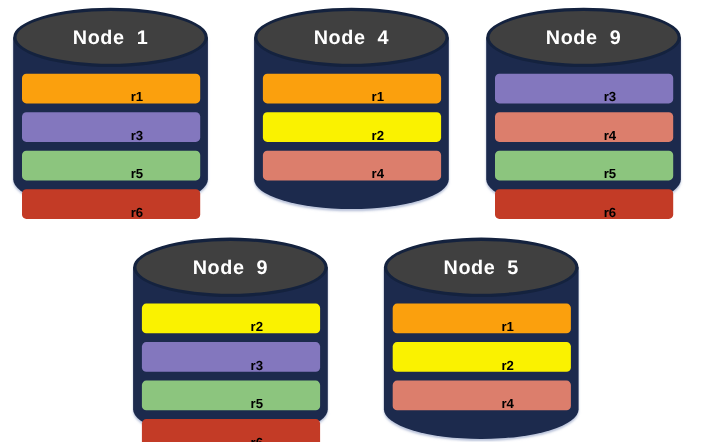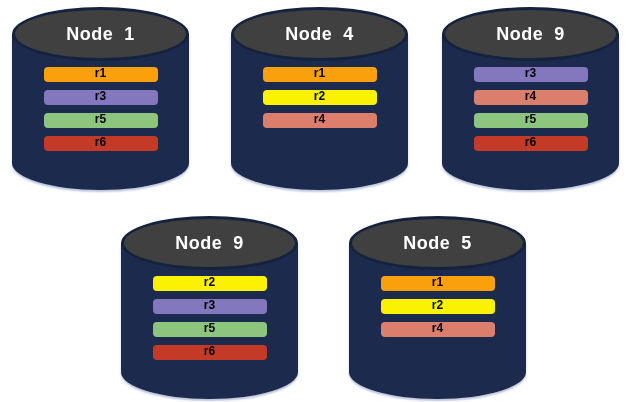--- a/index.html
+++ b/index.html
@@ -29,22 +29,22 @@
   }
   .node-title {
     color:#ffffff; font-size:18px; font-weight:bold;
     white-space:pre; letter-spacing:0.5px;
   }
   .bars {
     position:absolute; left:0; right:0; top:60px; z-index:3;
     display:flex; flex-direction:column; align-items:center; gap:8px;
   }
   .bar {
-    width:114px; height:15px; border-radius:4px;
-    display:flex; align-items:flex-start; justify-content:center;
+    width:114px; height:27px; border-radius:4px;
+    display:flex; align-items:flex-end; justify-content:center;padding-left:48px;
   }
   .bar span {
     color:#000000; font-size:12px; font-weight:bold; line-height:1;
   }
 </style>
 </head>
 <body>
 
 <div class="canvas">
 

